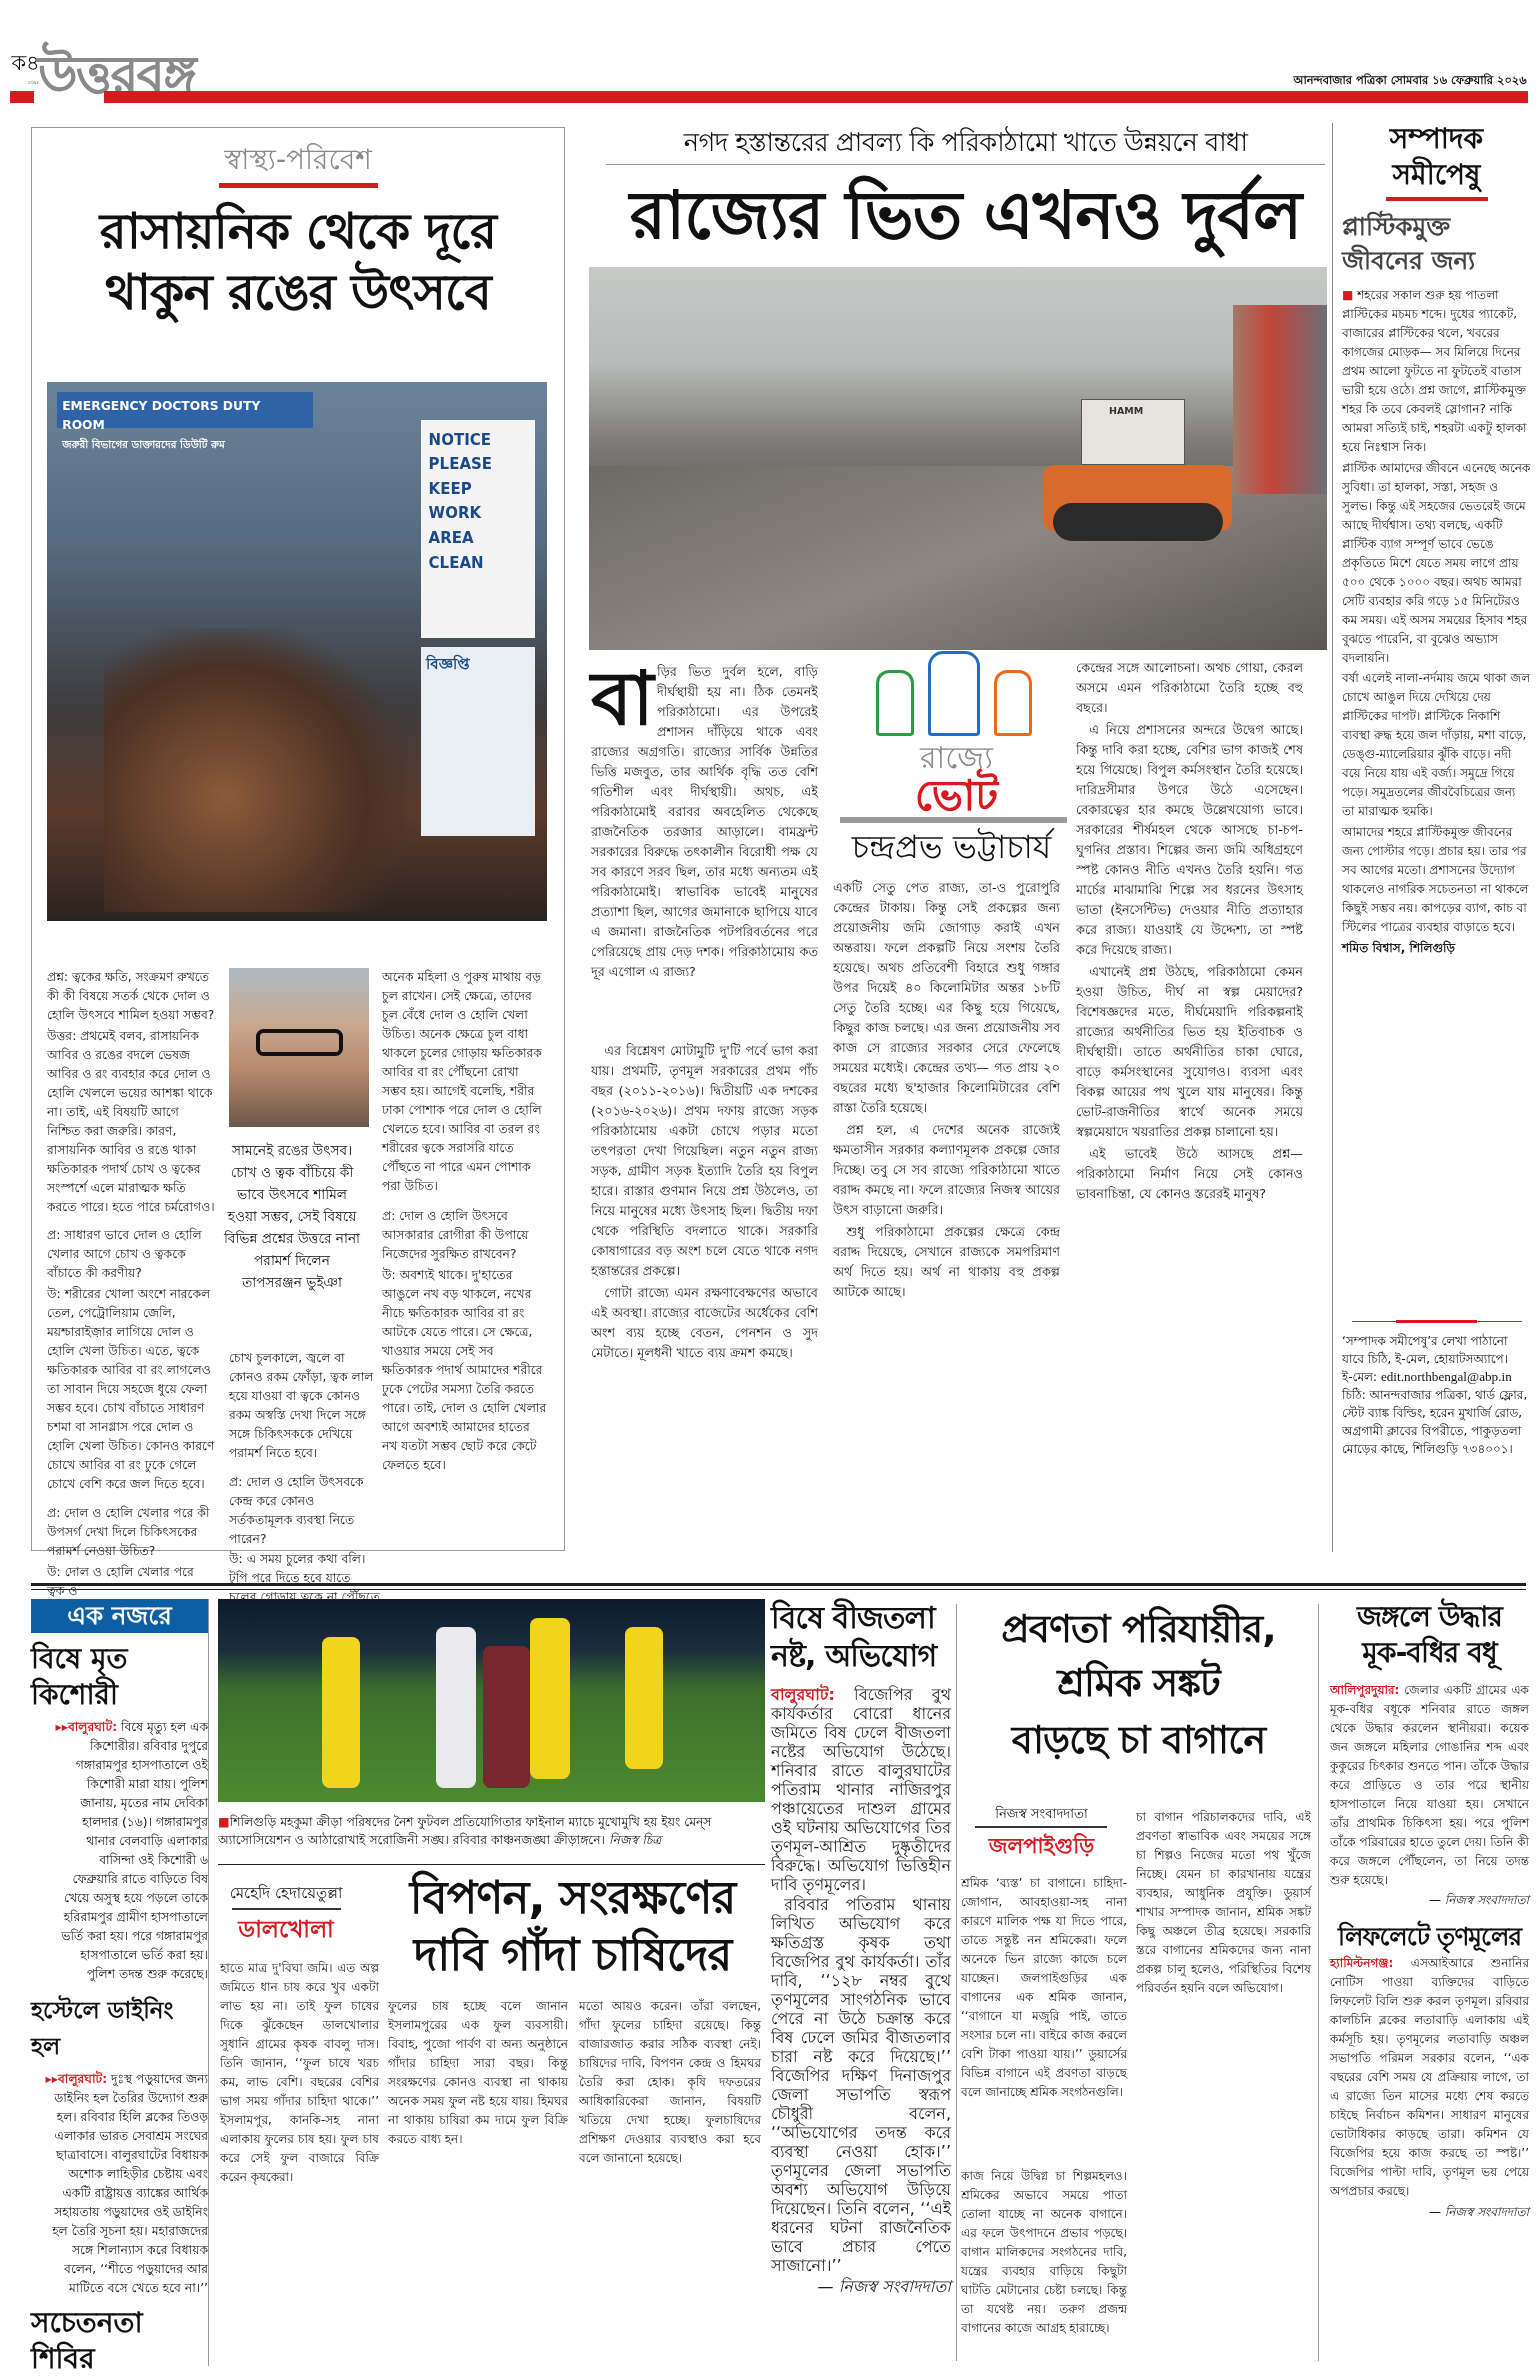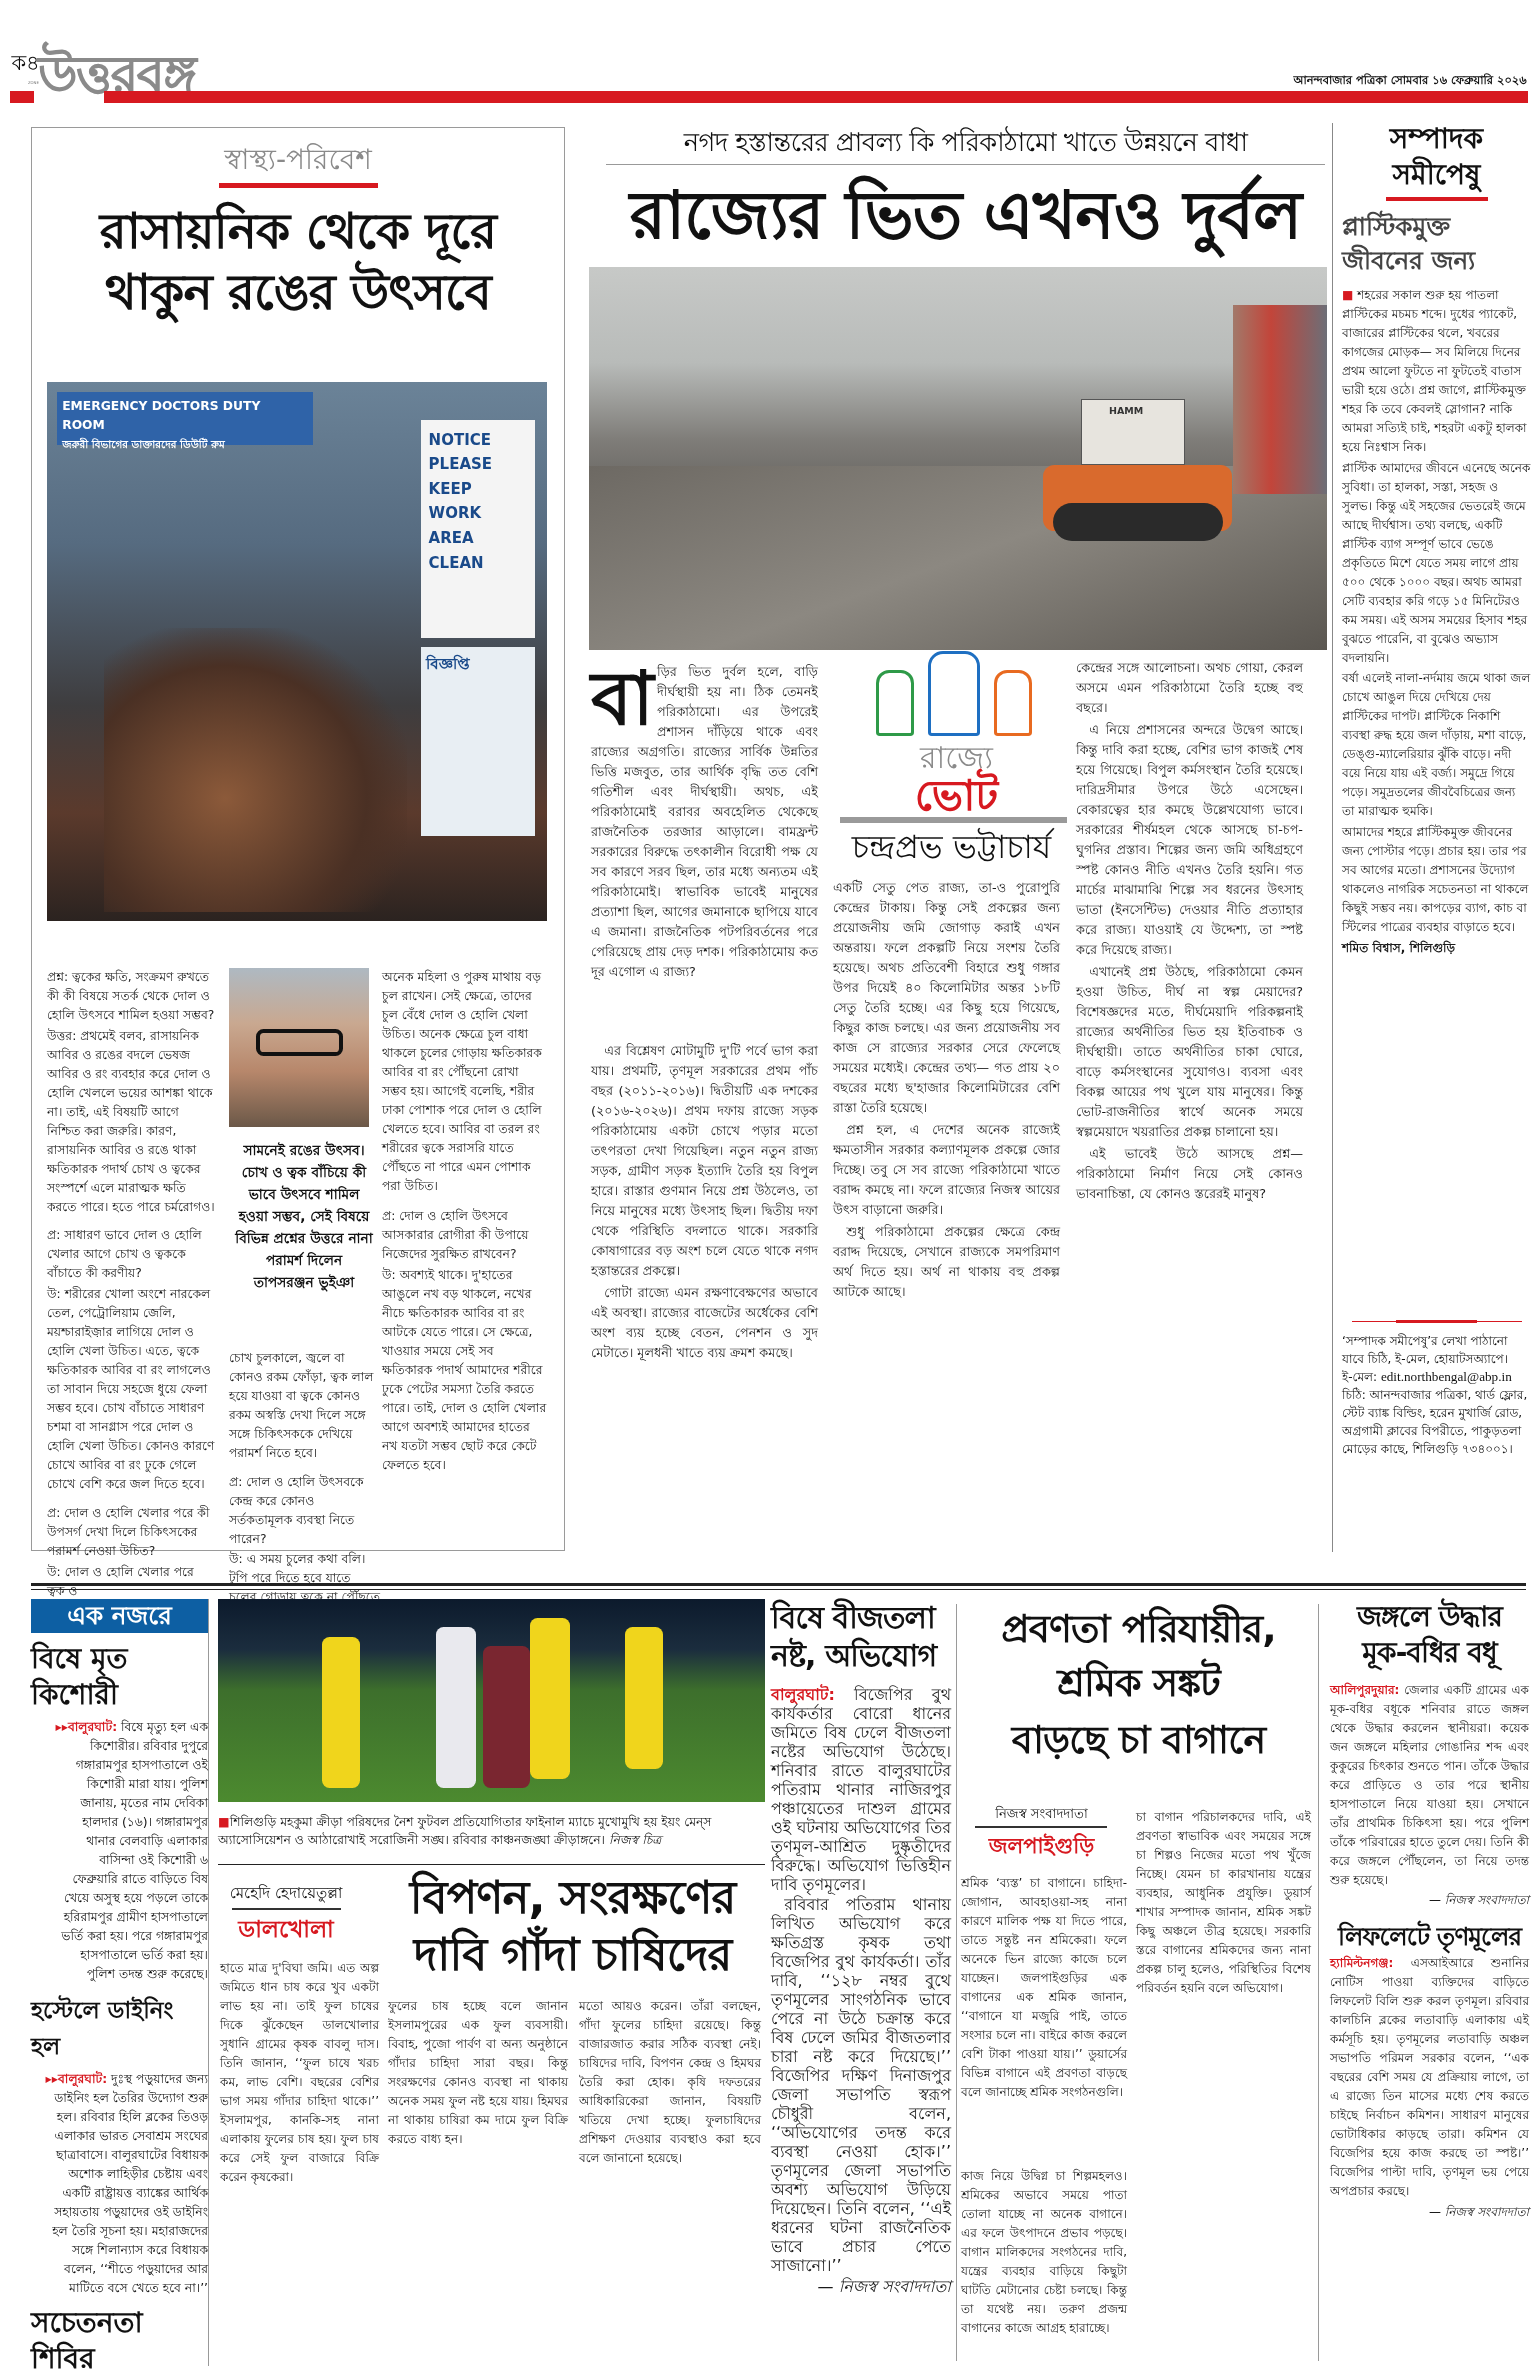--- a/index.html
+++ b/index.html
@@ -33,42 +33,42 @@
   <div class="abs" data-name="masthead-dateline" style="right:11.4px;top:72px;font-size:11.4px;font-weight:bold">আনন্দবাজার পত্রিকা সোমবার ১৬ ফেব্রুয়ারি ২০২৬</div>
 </div>
 
 <div class="abs box" data-name="health-feature" style="left:31px;top:127px;width:534px;height:1424px;padding:0 17px">
   <div data-name="health-kicker" style="text-align:center;font-size:28px;color:#8a8a8a;font-weight:normal;margin-top:13.2px;line-height:38px">স্বাস্থ্য-পরিবেশ</div>
   <div class="redbar" data-name="kicker-underline" style="width:159px;height:4.7px;margin:3.8px auto 13.2px"></div>
   <div class="hl" data-name="health-headline-1" style="font-size:49px;line-height:61px">রাসায়নিক থেকে দূরে</div>
   <div class="hl" data-name="health-headline-2" style="font-size:49px;line-height:61px;margin-bottom:9.5px">থাকুন রঙের উৎসবে</div>
 
   <div class="photo" data-name="hospital-photo" style="left:15px;top:254px;width:500px;height:539px;background:linear-gradient(180deg,#6b8398 0%,#566b80 30%,#3e3d3f 60%,#5b3a2c 80%,#2b2320 100%)">
-    <div class="abs" style="left:9.5px;top:9.5px;width:256px;height:53px;background:#2f63a8;color:#fff;font-size:12.3px;font-weight:bold;padding:5.7px;line-height:19px" data-name="emergency-sign">
+    <div class="abs" style="left:9.5px;top:9.5px;width:256px;height:36px;background:#2f63a8;color:#fff;font-size:12.3px;font-weight:bold;padding:5.7px;line-height:19px" data-name="emergency-sign">
       <div>EMERGENCY DOCTORS DUTY ROOM</div>
       <div style="font-size:10.4px">জরুরী বিভাগের ডাক্তারদের ডিউটি রুম</div>
     </div>
     <div class="abs" style="left:374px;top:38px;width:114px;height:218px;background:#f4f4f4;color:#1a4a8a;font-size:15px;font-weight:bold;padding:7.6px;line-height:24.6px;word-break:break-word" data-name="notice-sign">NOTICE PLEASE KEEP WORK AREA CLEAN</div>
     <div class="abs" style="left:374px;top:265px;width:114px;height:189px;background:#e8eef3;color:#1a4a8a;font-size:15px;font-weight:bold;padding:5px" data-name="notice-sign-bengali">বিজ্ঞপ্তি</div>
     <div class="abs" style="left:57px;top:246px;width:303px;height:284px;background:radial-gradient(ellipse at 40% 60%,#8c5a3a 0%,#4a3024 55%,transparent 75%)" data-name="crowd"></div>
   </div>
 
   <div class="abs body-txt" data-name="health-qa-col1" style="left:15px;top:840px;width:168px;font-size:12.3px;line-height:19px;text-align:left">
     <p class="noind">প্রশ্ন: ত্বকের ক্ষতি, সংক্রমণ রুখতে কী কী বিষয়ে সতর্ক থেকে দোল ও হোলি উৎসবে শামিল হওয়া সম্ভব?</p>
     <p class="noind">উত্তর: প্রথমেই বলব, রাসায়নিক আবির ও রঙের বদলে ভেষজ আবির ও রং ব্যবহার করে দোল ও হোলি খেললে ভয়ের আশঙ্কা থাকে না। তাই, এই বিষয়টি আগে নিশ্চিত করা জরুরি। কারণ, রাসায়নিক আবির ও রঙে থাকা ক্ষতিকারক পদার্থ চোখ ও ত্বকের সংস্পর্শে এলে মারাত্মক ক্ষতি করতে পারে। হতে পারে চর্মরোগও।</p>
     <p class="noind" style="margin-top:9.5px">প্র: সাধারণ ভাবে দোল ও হোলি খেলার আগে চোখ ও ত্বককে বাঁচাতে কী করণীয়?</p>
     <p class="noind">উ: শরীরের খোলা অংশে নারকেল তেল, পেট্রোলিয়াম জেলি, ময়শ্চারাইজ়ার লাগিয়ে দোল ও হোলি খেলা উচিত। এতে, ত্বকে ক্ষতিকারক আবির বা রং লাগলেও তা সাবান দিয়ে সহজে ধুয়ে ফেলা সম্ভব হবে। চোখ বাঁচাতে সাধারণ চশমা বা সানগ্লাস পরে দোল ও হোলি খেলা উচিত। কোনও কারণে চোখে আবির বা রং ঢুকে গেলে চোখে বেশি করে জল দিতে হবে।</p>
     <p class="noind" style="margin-top:9.5px">প্র: দোল ও হোলি খেলার পরে কী উপসর্গ দেখা দিলে চিকিৎসকের পরামর্শ নেওয়া উচিত?</p>
     <p class="noind">উ: দোল ও হোলি খেলার পরে ত্বক ও</p>
   </div>
 
   <div class="photo" data-name="expert-portrait" style="left:197px;top:840px;width:140px;height:159px;background:linear-gradient(180deg,#aeb9c2 0%,#c9a890 35%,#b7876b 65%,#6b5848 100%)">
     <div class="abs" style="left:26.5px;top:61px;width:87px;height:26.5px;border:4.7px solid #111;border-radius:7.6px" data-name="glasses"></div>
   </div>
-  <div class="abs" data-name="expert-caption" style="left:202px;top:1011px;width:140px;font-size:13.7px;line-height:22px;text-align:center;font-weight:bold">সামনেই রঙের উৎসব। চোখ ও ত্বক বাঁচিয়ে কী ভাবে উৎসবে শামিল হওয়া সম্ভব, সেই বিষয়ে বিভিন্ন প্রশ্নের উত্তরে নানা পরামর্শ দিলেন তাপসরঞ্জন ভুইঞা</div>
+  <div class="abs" data-name="expert-caption" style="left:190px;top:1011px;width:140px;font-size:13.7px;line-height:22px;text-align:center;font-weight:normal">সামনেই রঙের উৎসব। চোখ ও ত্বক বাঁচিয়ে কী ভাবে উৎসবে শামিল হওয়া সম্ভব, সেই বিষয়ে বিভিন্ন প্রশ্নের উত্তরে নানা পরামর্শ দিলেন তাপসরঞ্জন ভুইঞা</div>
 
   <div class="abs body-txt" data-name="health-col2" style="left:350px;top:840px;width:165px;font-size:12.3px;line-height:19px;text-align:left">
     <p class="noind">অনেক মহিলা ও পুরুষ মাথায় বড় চুল রাখেন। সেই ক্ষেত্রে, তাদের চুল বেঁধে দোল ও হোলি খেলা উচিত। অনেক ক্ষেত্রে চুল বাধা থাকলে চুলের গোড়ায় ক্ষতিকারক আবির বা রং পৌঁছনো রোখা সম্ভব হয়। আগেই বলেছি, শরীর ঢাকা পোশাক পরে দোল ও হোলি খেলতে হবে। আবির বা তরল রং শরীরের ত্বকে সরাসরি যাতে পৌঁছতে না পারে এমন পোশাক পরা উচিত।</p>
     <p class="noind" style="margin-top:11.4px">প্র: দোল ও হোলি উৎসবে আসকারার রোগীরা কী উপায়ে নিজেদের সুরক্ষিত রাখবেন?</p>
     <p class="noind">উ: অবশ্যই থাকে। দু'হাতের আঙুলে নখ বড় থাকলে, নখের নীচে ক্ষতিকারক আবির বা রং আটকে যেতে পারে। সে ক্ষেত্রে, খাওয়ার সময়ে সেই সব ক্ষতিকারক পদার্থ আমাদের শরীরে ঢুকে পেটের সমস্যা তৈরি করতে পারে। তাই, দোল ও হোলি খেলার আগে অবশ্যই আমাদের হাতের নখ যতটা সম্ভব ছোট করে কেটে ফেলতে হবে।</p>
   </div>
   <div class="abs body-txt" data-name="health-col3" style="left:197px;top:1221px;width:151px;font-size:12.3px;line-height:19px;text-align:left">
     <p class="noind">চোখ চুলকালে, জ্বলে বা কোনও রকম ফোঁড়া, ত্বক লাল হয়ে যাওয়া বা ত্বকে কোনও রকম অস্বস্তি দেখা দিলে সঙ্গে সঙ্গে চিকিৎসককে দেখিয়ে পরামর্শ নিতে হবে।</p>
     <p class="noind" style="margin-top:9.5px">প্র: দোল ও হোলি উৎসবকে কেন্দ্র করে কোনও সর্তকতামূলক ব্যবস্থা নিতে পারেন?</p>
     <p class="noind">উ: এ সময় চুলের কথা বলি। টুপি পরে দিতে হবে যাতে চুলের গোড়ায় ত্বকে না পৌঁছতে পারে। কারণ, চুলের গোড়ার ত্বকে খুব সহজেই সংক্রমণ ঘটতে পারে। সেই ক্ষেত্রে মাথায় চর্মরোগের পাশাপাশি চুল উঠে যাওয়ার সম্ভাবনা থাকে।</p>

